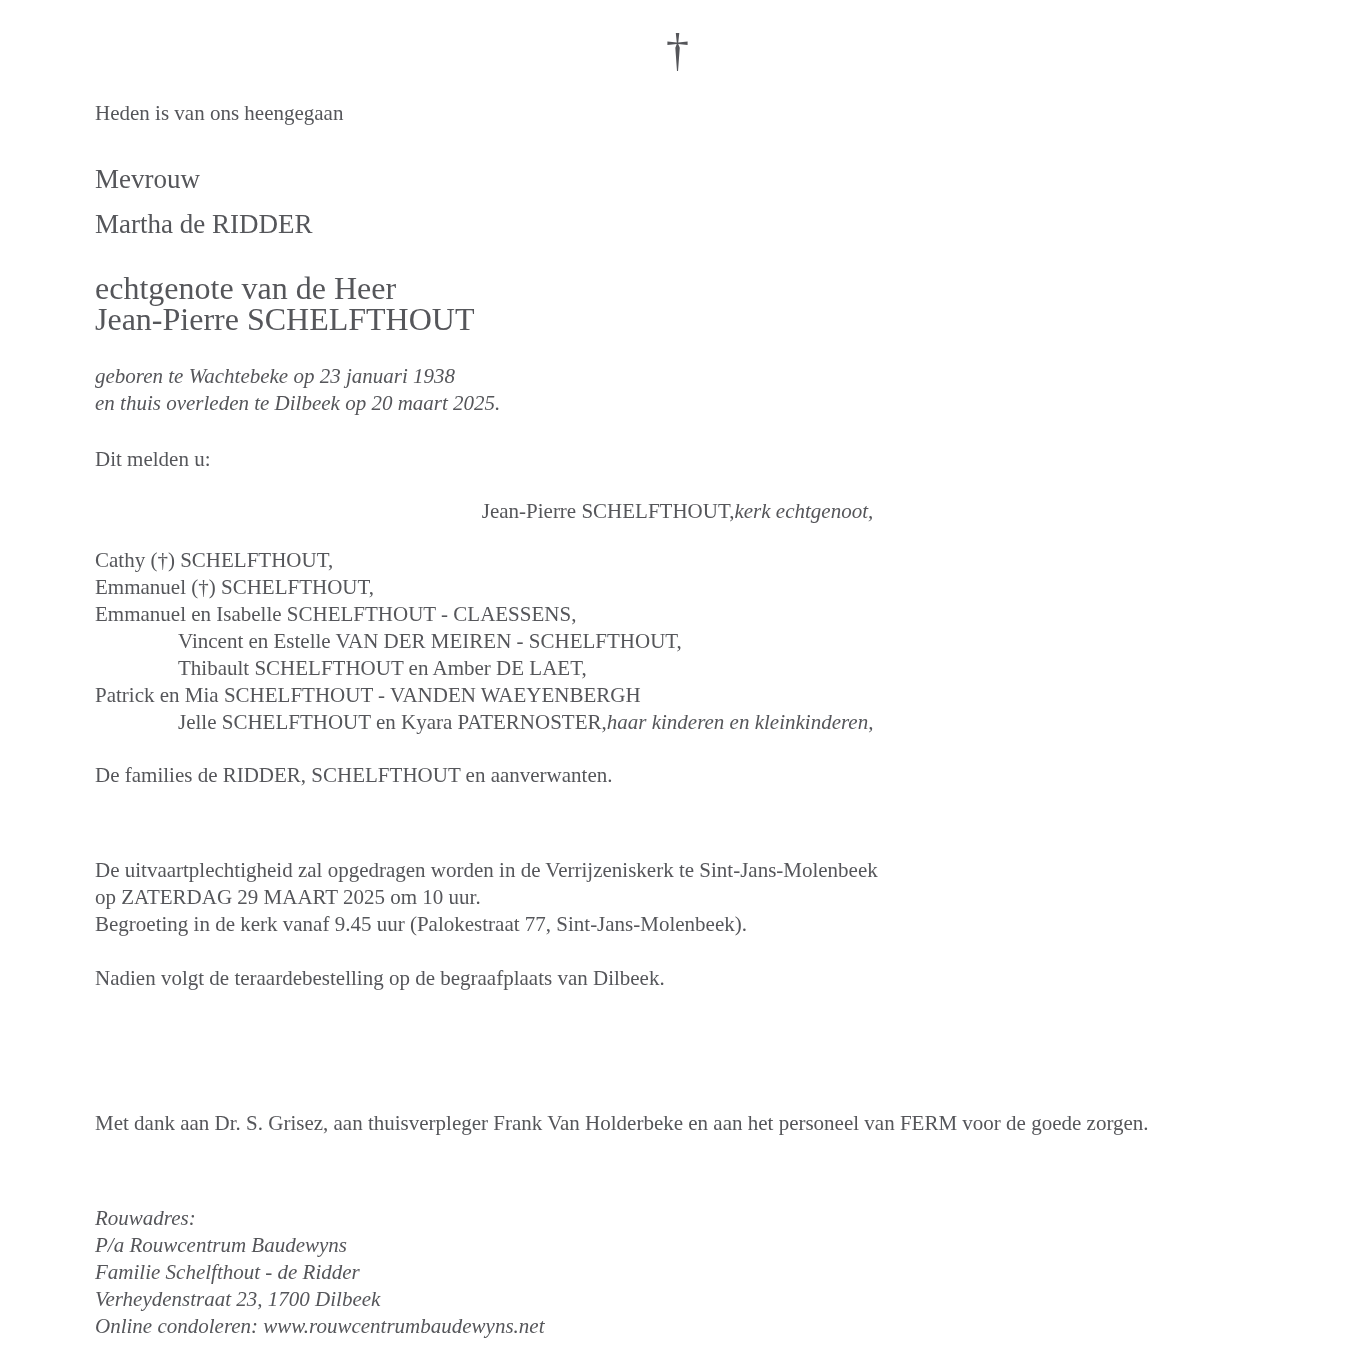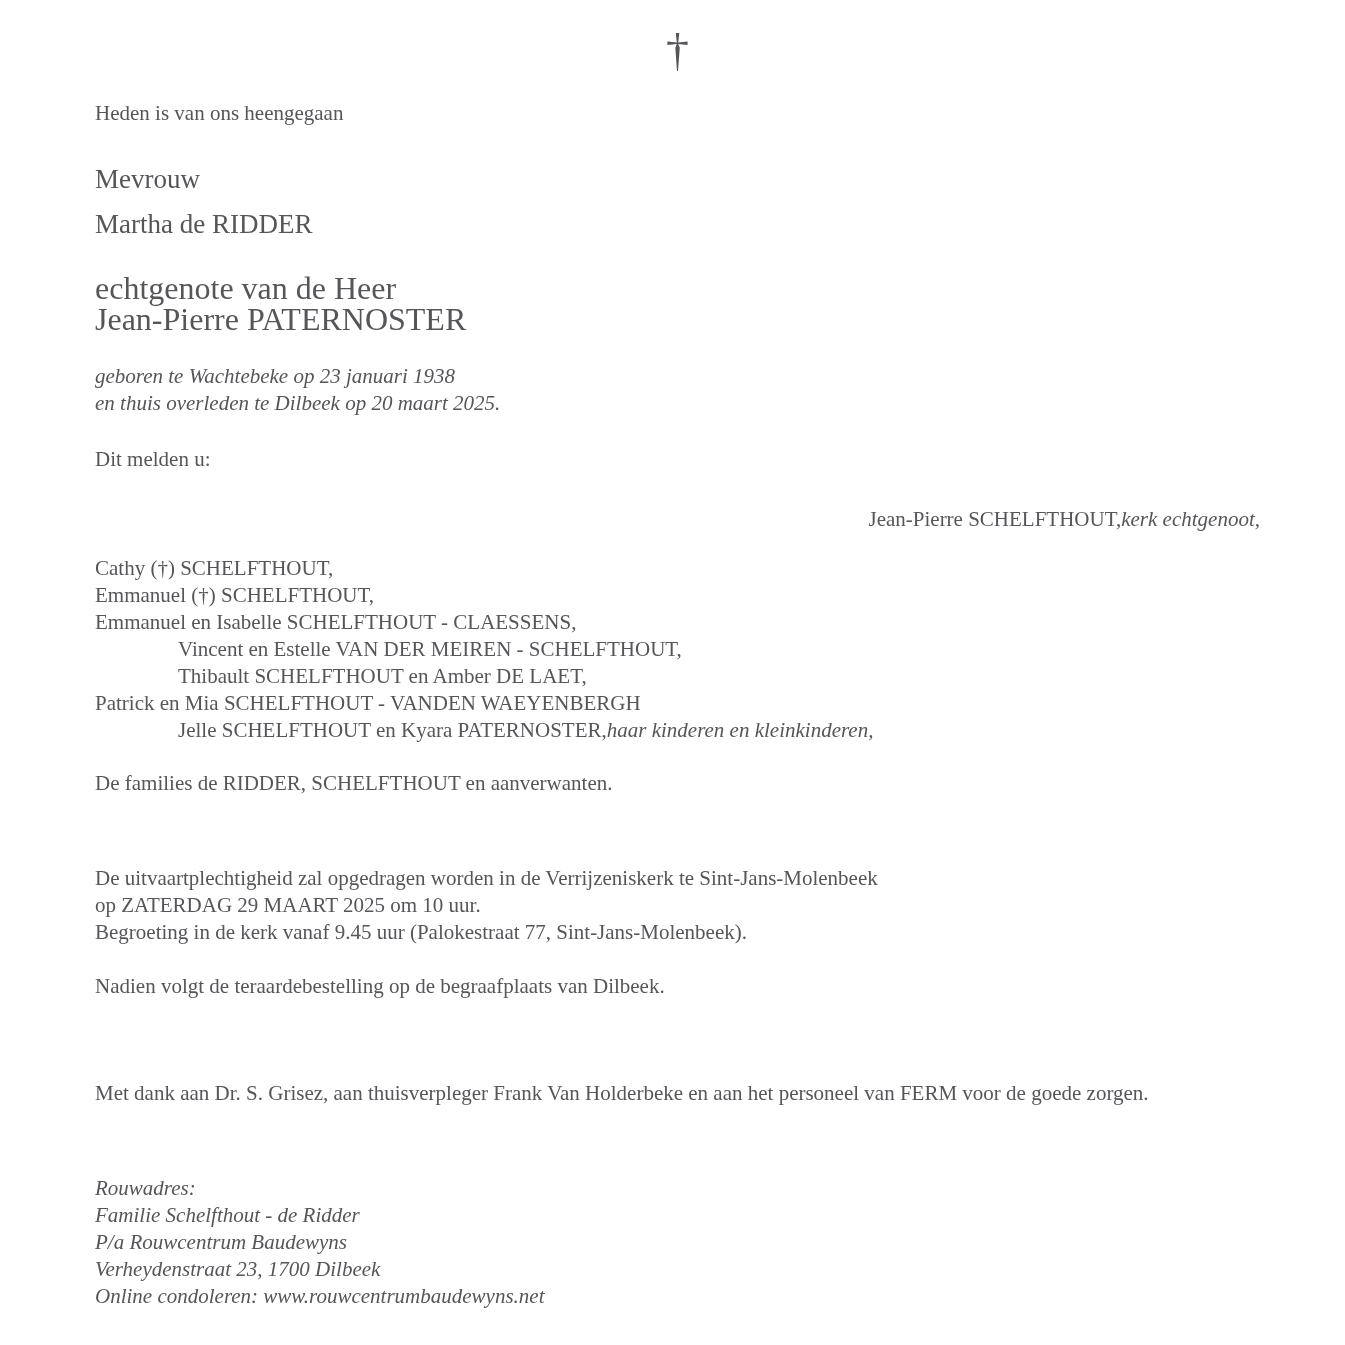--- a/index.html
+++ b/index.html
@@ -44,24 +44,24 @@
   .dates {
     margin-top: 28px;
     line-height: 27px;
     font-style: italic;
   }
   .lead {
     margin-top: 29px;
     line-height: 27px;
   }
   .spouse-row {
-    margin-top: 33px;
+    margin-top: 25px;
     line-height: 27px;
     display: flex;
-    justify-content: flex-end;
+    justify-content: center;
     align-items: baseline;
   }
   .family-list {
     margin-top: 22px;
     line-height: 27px;
   }
   .family-line.indent, .split-left.indent {
     padding-left: 83px;
   }
   .family-last-row {
@@ -75,21 +75,21 @@
   }
   .ceremony {
     margin-top: 68px;
     line-height: 27px;
   }
   .burial {
     margin-top: 27px;
     line-height: 27px;
   }
   .thanks {
-    margin-top: 80px;
+    margin-top: 118px;
     line-height: 27px;
   }
   .address {
     margin-top: 68px;
     line-height: 27px;
     font-style: italic;
   }
 </style>
 </head>
 <body>
@@ -100,21 +100,21 @@
 
   <div class="intro center">Heden is van ons heengegaan</div>
 
   <div class="title center">
     <div>Mevrouw</div>
     <div>Martha de RIDDER</div>
   </div>
 
   <div class="subtitle center">
     <div>echtgenote van de Heer</div>
-    <div>Jean-Pierre PATERNOSTER</div>
+    <div>Jean-Pierre SCHELFTHOUT</div>
   </div>
 
   <div class="dates center">
     <div>geboren te Wachtebeke op 23 januari 1938</div>
     <div>en thuis overleden te Dilbeek op 20 maart 2025.</div>
   </div>
 
   <div class="lead">Dit melden u:</div>
 
   <div class="spouse-row">
@@ -142,19 +142,19 @@
     <div>op ZATERDAG 29 MAART 2025 om 10 uur.</div>
     <div>Begroeting in de kerk vanaf 9.45 uur (Palokestraat 77, Sint-Jans-Molenbeek).</div>
   </div>
 
   <div class="burial center">Nadien volgt de teraardebestelling op de begraafplaats van Dilbeek.</div>
 
   <div class="thanks">Met dank aan Dr. S. Grisez, aan thuisverpleger Frank Van Holderbeke en aan het personeel van FERM voor de goede zorgen.</div>
 
   <div class="address">
     <div>Rouwadres:</div>
+    <div>P/a Rouwcentrum Baudewyns</div>
     <div>Familie Schelfthout - de Ridder</div>
-    <div>P/a Rouwcentrum Baudewyns</div>
     <div>Verheydenstraat 23, 1700 Dilbeek</div>
     <div>Online condoleren: www.rouwcentrumbaudewyns.net</div>
   </div>
 
 </div>
 
 </body></html>

